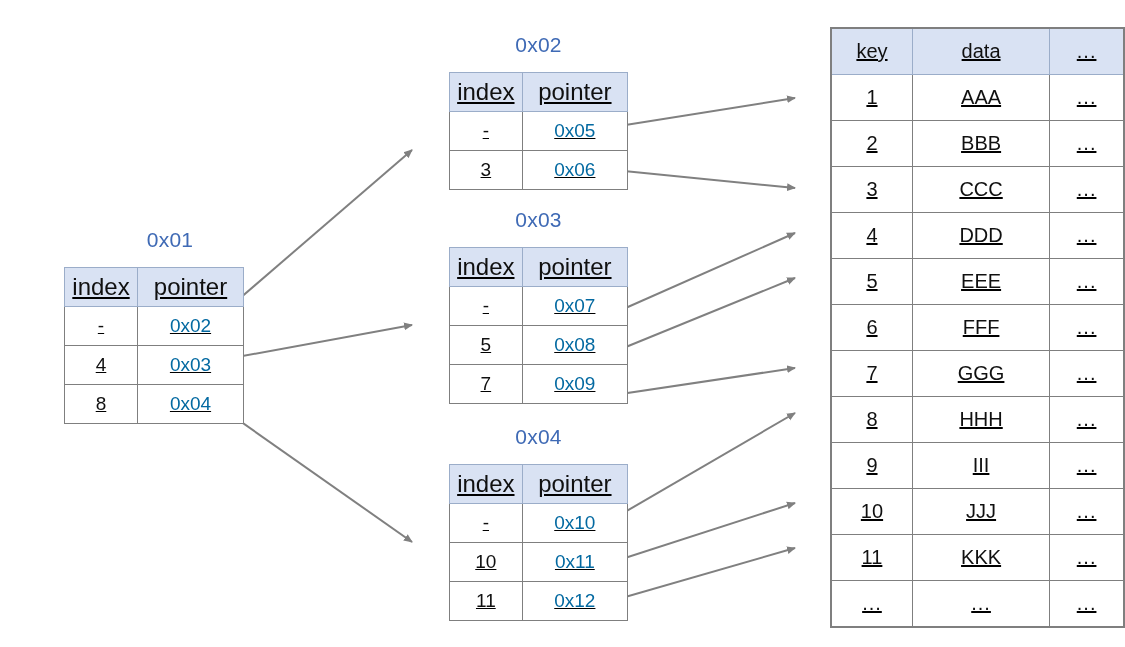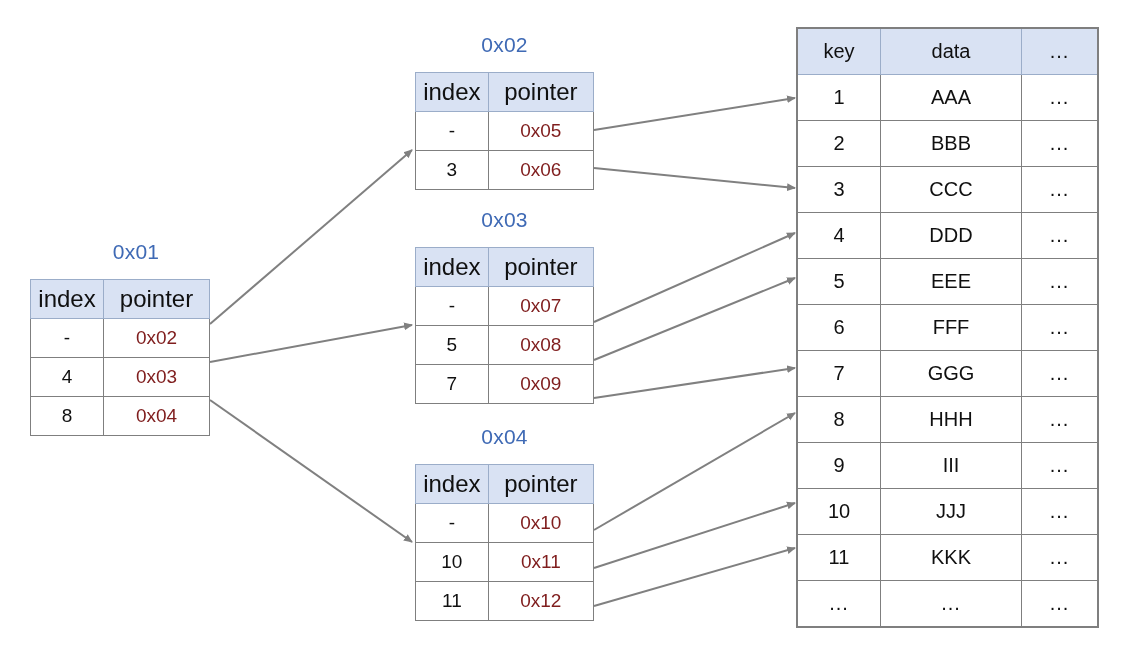--- a/index.html
+++ b/index.html
@@ -11,56 +11,58 @@
   #canvas {
     position: relative;
     width: 1125px;
     height: 647px;
     background: #ffffff;
     font-family: "Liberation Sans", sans-serif;
     overflow: hidden;
   }
   .node {
     position: absolute;
+    margin-left: 34px;
   }
   .node-title {
     position: absolute;
     left: 0;
     width: 100%;
     text-align: center;
     color: #3f6ab5;
     font-size: 21px;
     line-height: 24px;
     letter-spacing: 0.2px;
     white-space: nowrap;
   }
   table.grid {
     border-collapse: collapse;
     table-layout: fixed;
     background: #ffffff;
+    text-decoration: underline;
   }
   table.grid td {
     border: 1px solid #7f7f7f;
     text-align: center;
     vertical-align: middle;
     color: #101010;
     background: #ffffff;
     padding: 0;
   }
   table.grid tr.head td {
     background: #d9e2f3;
     border-color: #9badc9;
   }
   
   .idx-node table.grid td { height: 38px; font-size: 19px; }
   .idx-node table.grid tr.head td { font-size: 24px; }
   .idx-node td.col-index { width: 72px; }
   .idx-node td.col-pointer { width: 105px; }
   .idx-node td.ptr-val {
-    color: #7f1d1d;
+    color: #0369a1;
     font-size: 17px;
   }
   
   .data-node table.grid td { height: 45px; font-size: 20px; }
   .data-node td.col-key  { width: 82px; }
   .data-node td.col-data { width: 140px; text-align: center; }
   .data-node td.col-etc  { width: 75px; }
   .data-node table.grid { border: 2px solid #7f7f7f; }
   .ellipsis { letter-spacing: 1px; }
   #arrows {
@@ -90,21 +92,21 @@
         <line x1="594" y1="168" x2="795" y2="188" marker-end="url(#ah)"></line>
         <line x1="594" y1="322" x2="795" y2="233" marker-end="url(#ah)"></line>
         <line x1="594" y1="360" x2="795" y2="278" marker-end="url(#ah)"></line>
         <line x1="594" y1="398" x2="795" y2="368" marker-end="url(#ah)"></line>
         <line x1="594" y1="530" x2="795" y2="413" marker-end="url(#ah)"></line>
         <line x1="594" y1="568" x2="795" y2="503" marker-end="url(#ah)"></line>
         <line x1="594" y1="606" x2="795" y2="548" marker-end="url(#ah)"></line>
       </g>
   </svg>
 
-  <div class="node idx-node" style="left:30px; top:240px; width:212px;">
+  <div class="node idx-node" style="left:30px; top:228px; width:212px;">
     <div class="node-title" style="top:0px;">0x01</div>
     <table class="grid" style="margin-top:39px;">
       <tbody>
           <tr class="head">
         <td class="col-index">index</td>
         <td class="col-pointer">pointer</td>
       </tr>
       <tr>
         <td class="col-index">-</td>
         <td class="col-pointer ptr-val">0x02</td>

